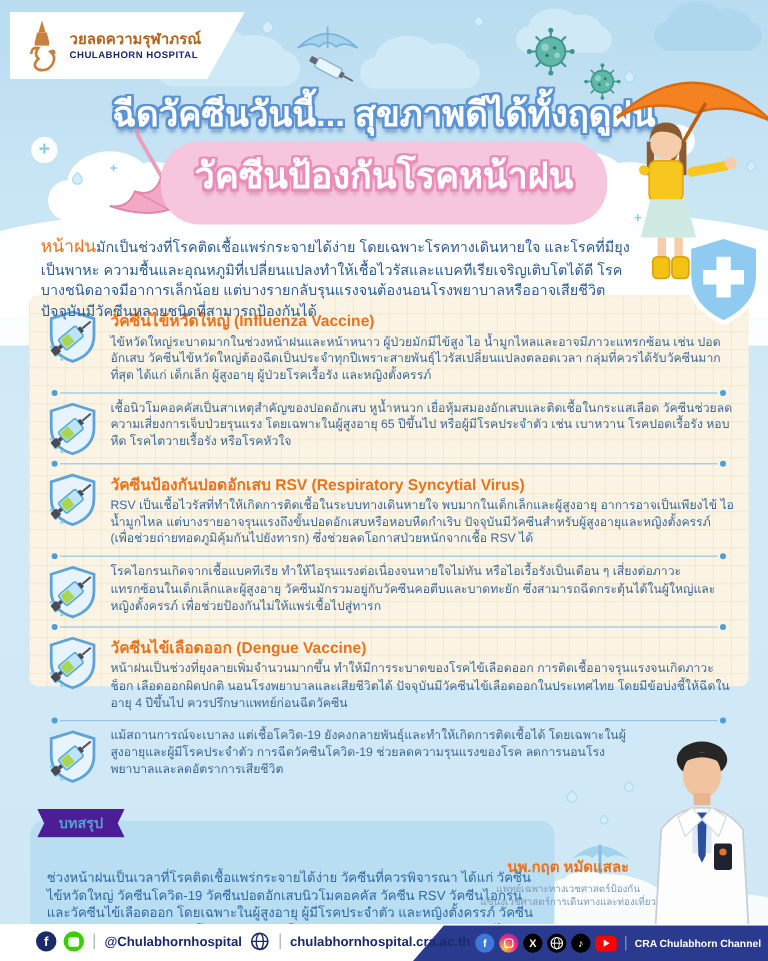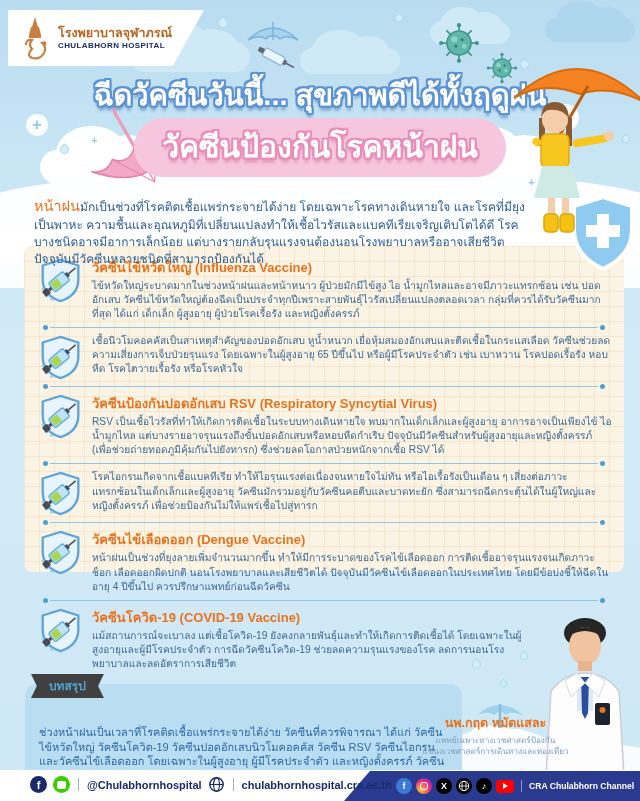--- a/index.html
+++ b/index.html
@@ -29,21 +29,21 @@
           display:flex; align-items:center; gap:6px; padding:4px 10px 4px 10px; z-index:5; }
   .logo-emblem { width:34px; height:46px; flex:none; }
   .logo-thai { font-size:12.5px; font-weight:bold; color:#b5651d; line-height:1.25; }
   .logo-en { font-size:8px; font-weight:bold; color:#1b2a6b; letter-spacing:.4px; }
 
   
   .t1 { position:absolute; left:0; right:0; top:72px; text-align:center; font-size:29px; font-weight:800; color:#fff; z-index:4;
         text-shadow:-2px -2px 0 #5b93d4,2px -2px 0 #5b93d4,-2px 2px 0 #5b93d4,2px 2px 0 #5b93d4,
                     0 -2px 0 #5b93d4,0 2px 0 #5b93d4,-2px 0 0 #5b93d4,2px 0 0 #5b93d4,0 5px 3px rgba(46,94,160,.5); }
   .t2wrap { position:absolute; left:0; right:0; top:118px; text-align:center; z-index:4; }
-  .t2badge { display:inline-block; background:#f5c6dd; border-radius:32px; padding:5px 28px 7px; }
+  .t2badge { display:inline-block; background:#f5c6dd; border-radius:32px; padding:5px 28px 17px; }
   .t2 { font-size:30px; font-weight:800; color:#fff;
         text-shadow:-2px -2px 0 #ea8cba,2px -2px 0 #ea8cba,-2px 2px 0 #ea8cba,2px 2px 0 #ea8cba,
                     0 -2px 0 #ea8cba,0 2px 0 #ea8cba,-2px 0 0 #ea8cba,2px 0 0 #ea8cba,0 5px 3px rgba(201,98,148,.45); }
   .tagline { position:absolute; left:0; right:60px; top:173px; text-align:center; font-size:14.5px; font-weight:bold;
              color:#4b97cc; letter-spacing:6px; z-index:4; }
 
   
   .intro { position:absolute; left:34px; top:196px; width:492px; font-size:12px; line-height:1.43; color:#2d5d92; z-index:4; }
   .intro .hl { color:#e9731d; font-weight:400; font-size:14.5px; }
 
@@ -60,27 +60,27 @@
   .vax-body { font-size:10.2px; line-height:1.38; color:#3e6a96; }
   .vax.last .vax-body { padding-right:82px; }
   .divider { position:relative; height:1px; background:#93c6e6; margin:4px 14px 4px 14px; }
   .divider::before,.divider::after { content:''; position:absolute; top:-2px; width:5px; height:5px; border-radius:50%; background:#4e9fd6; }
   .divider::before { left:-7px; } .divider::after { right:-7px; }
 
   
   .summary { position:absolute; left:25px; top:684px; width:437px; background:#b9ddf1; border-radius:12px;
              padding:13px 12px 8px 14px; z-index:3; }
   .summary-text { font-size:11px; line-height:1.32; color:#2f6ba6;margin-top:28px; }
-  .ribbon { position:absolute; left:6px; top:-10px; background:#404040; color:#53a1cf; font-weight:800; font-size:12px;
+  .ribbon { position:absolute; left:6px; top:-10px; background:#4c1d95; color:#53a1cf; font-weight:800; font-size:12px;
             padding:2px 18px 3px; clip-path:polygon(0 0,100% 0,92% 50%,100% 100%,0 100%,8% 50%);
             box-shadow:0 1px 2px rgba(100,150,190,.4); }
 
   
   .doctor { position:absolute; left:527px; top:611px; width:116px; height:182px; z-index:6; }
-  .cred { position:absolute; left:418px; top:713px; width:155px; text-align:center; z-index:7; }
+  .cred { position:absolute; left:396px; top:713px; width:155px; text-align:center; z-index:7; }
   .cred-name { font-size:12.5px; font-weight:800; color:#e9731d; margin-bottom:2px; }
   .cred-line { font-size:8.2px; color:#7d9bbd; line-height:1.35; }
 
   
   .footer { position:absolute; left:0; right:0; bottom:0; height:31px; background:#ffffff; z-index:9; }
   .f-left { position:absolute; left:30px; top:776px; display:flex; align-items:center; gap:6px; z-index:11; }
   .ficon { width:17px; height:17px; border-radius:50%; display:inline-flex; align-items:center; justify-content:center;
            color:#fff; font-weight:bold; font-size:11px; flex:none; }
   .fb-left { background:#1b2a6b; }
   .line-left { background:#3ace01; }
@@ -227,21 +227,21 @@
   </svg>
 
   <div class="logo">
     <svg class="logo-emblem" viewBox="0 0 34 46">
       <path d="M17 2 L20 12 H14 Z" fill="#c87f3f"></path>
       <path d="M13 12 h8 l2 8 h-12 z" fill="#c87f3f"></path>
       <rect x="11" y="20" width="12" height="3" fill="#c87f3f"></rect>
       <path d="M8 30 Q8 24 14 25 Q10 30 14 34 Q8 40 14 43 Q22 45 26 38 Q29 32 24 28 Q28 26 27 30" fill="none" stroke="#c87f3f" stroke-width="2.2"></path>
     </svg>
     <div>
-      <div class="logo-thai">โรงพยาบาลจุฬาภรณ์</div>
+      <div class="logo-thai">วยลดความรุฬาภรณ์</div>
       <div class="logo-en">CHULABHORN HOSPITAL</div>
     </div>
   </div>
 
   <div class="t1">ฉีดวัคซีนวันนี้... สุขภาพดีได้ทั้งฤดูฝน</div>
   <div class="t2wrap">
     <span class="t2badge"><span class="t2">วัคซีนป้องกันโรคหน้าฝน</span></span>
   </div>
 
   <p class="intro"><span class="hl">หน้าฝน</span><span>มักเป็นช่วงที่โรคติดเชื้อแพร่กระจายได้ง่าย โดยเฉพาะโรคทางเดินหายใจ และโรคที่มียุงเป็นพาหะ ความชื้นและอุณหภูมิที่เปลี่ยนแปลงทำให้เชื้อไวรัสและแบคทีเรียเจริญเติบโตได้ดี โรคบางชนิดอาจมีอาการเล็กน้อย แต่บางรายกลับรุนแรงจนต้องนอนโรงพยาบาลหรืออาจเสียชีวิต ปัจจุบันมีวัคซีนหลายชนิดที่สามารถป้องกันได้</span></p>
@@ -299,21 +299,20 @@
         <div class="vax-body">หน้าฝนเป็นช่วงที่ยุงลายเพิ่มจำนวนมากขึ้น ทำให้มีการระบาดของโรคไข้เลือดออก การติดเชื้ออาจรุนแรงจนเกิดภาวะช็อก เลือดออกผิดปกติ นอนโรงพยาบาลและเสียชีวิตได้ ปัจจุบันมีวัคซีนไข้เลือดออกในประเทศไทย โดยมีข้อบ่งชี้ให้ฉีดในอายุ 4 ปีขึ้นไป ควรปรึกษาแพทย์ก่อนฉีดวัคซีน</div>
       </div>
     </div>
     <div class="divider"></div>
 
     <div class="vax last">
       <svg class="vax-icon">
           <use href="#sym-vax"></use>
         </svg>
       <div class="vax-content">
-        <div class="vax-title"><span>วัคซีนโควิด-19</span> <span class="en">(COVID-19 Vaccine)</span></div>
         <div class="vax-body">แม้สถานการณ์จะเบาลง แต่เชื้อโควิด-19 ยังคงกลายพันธุ์และทำให้เกิดการติดเชื้อได้ โดยเฉพาะในผู้สูงอายุและผู้มีโรคประจำตัว การฉีดวัคซีนโควิด-19 ช่วยลดความรุนแรงของโรค ลดการนอนโรงพยาบาลและลดอัตราการเสียชีวิต</div>
       </div>
     </div>
   </div>
 
   <div class="summary">
     <div class="ribbon">บทสรุป</div>
     <div class="summary-text">ช่วงหน้าฝนเป็นเวลาที่โรคติดเชื้อแพร่กระจายได้ง่าย วัคซีนที่ควรพิจารณา ได้แก่ วัคซีนไข้หวัดใหญ่ วัคซีนโควิด-19 วัคซีนปอดอักเสบนิวโมคอคคัส วัคซีน RSV วัคซีนไอกรน และวัคซีนไข้เลือดออก โดยเฉพาะในผู้สูงอายุ ผู้มีโรคประจำตัว และหญิงตั้งครรภ์ วัคซีนจะช่วยลดความรุนแรงของโรค ลดการนอนโรงพยาบาลและลดอัตราการเสียชีวิตได้ การปรึกษาแพทย์เพื่อเลือกรับวัคซีนที่เหมาะสมกับอายุ และสุขภาพจึงเป็นสิ่งสำคัญที่ไม่ควรมองข้ามในฤดูฝนนี้</div>
   </div>
 

